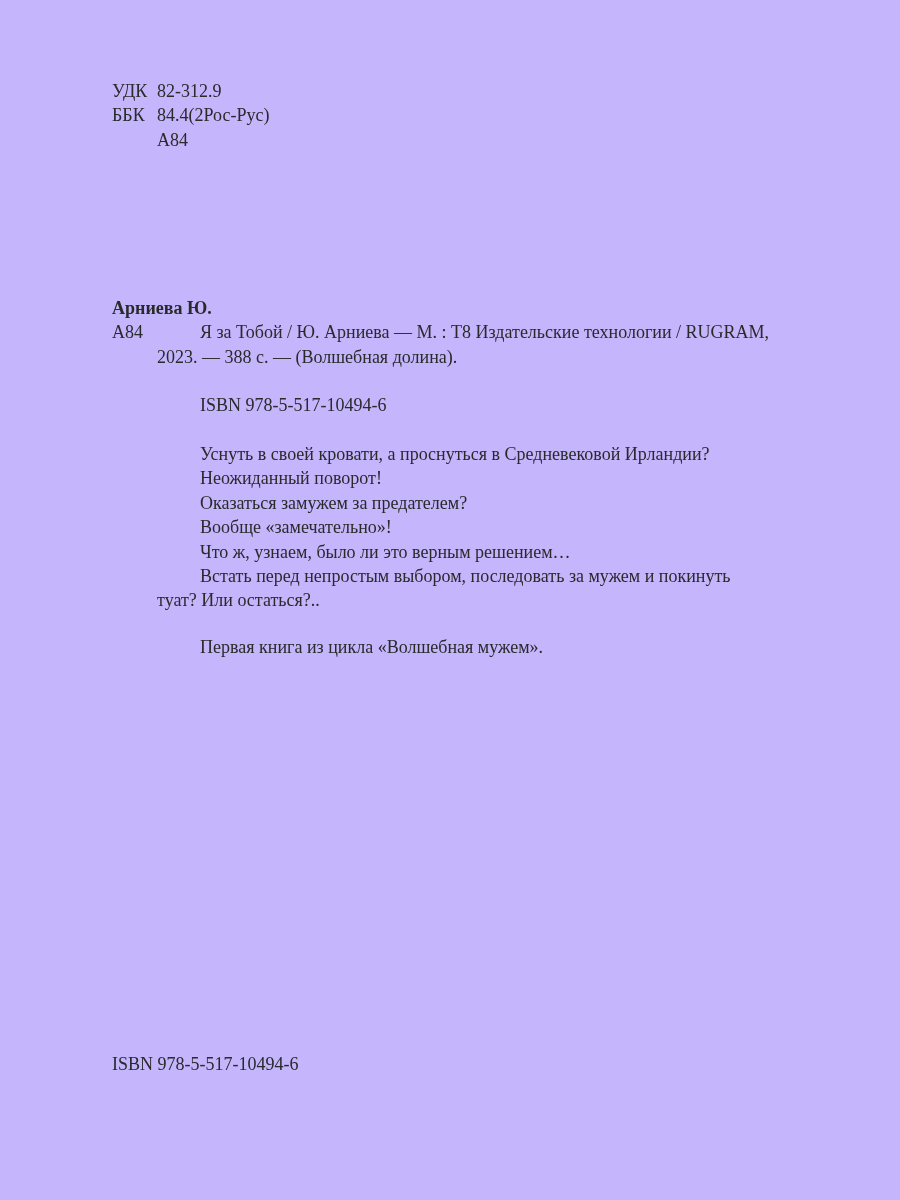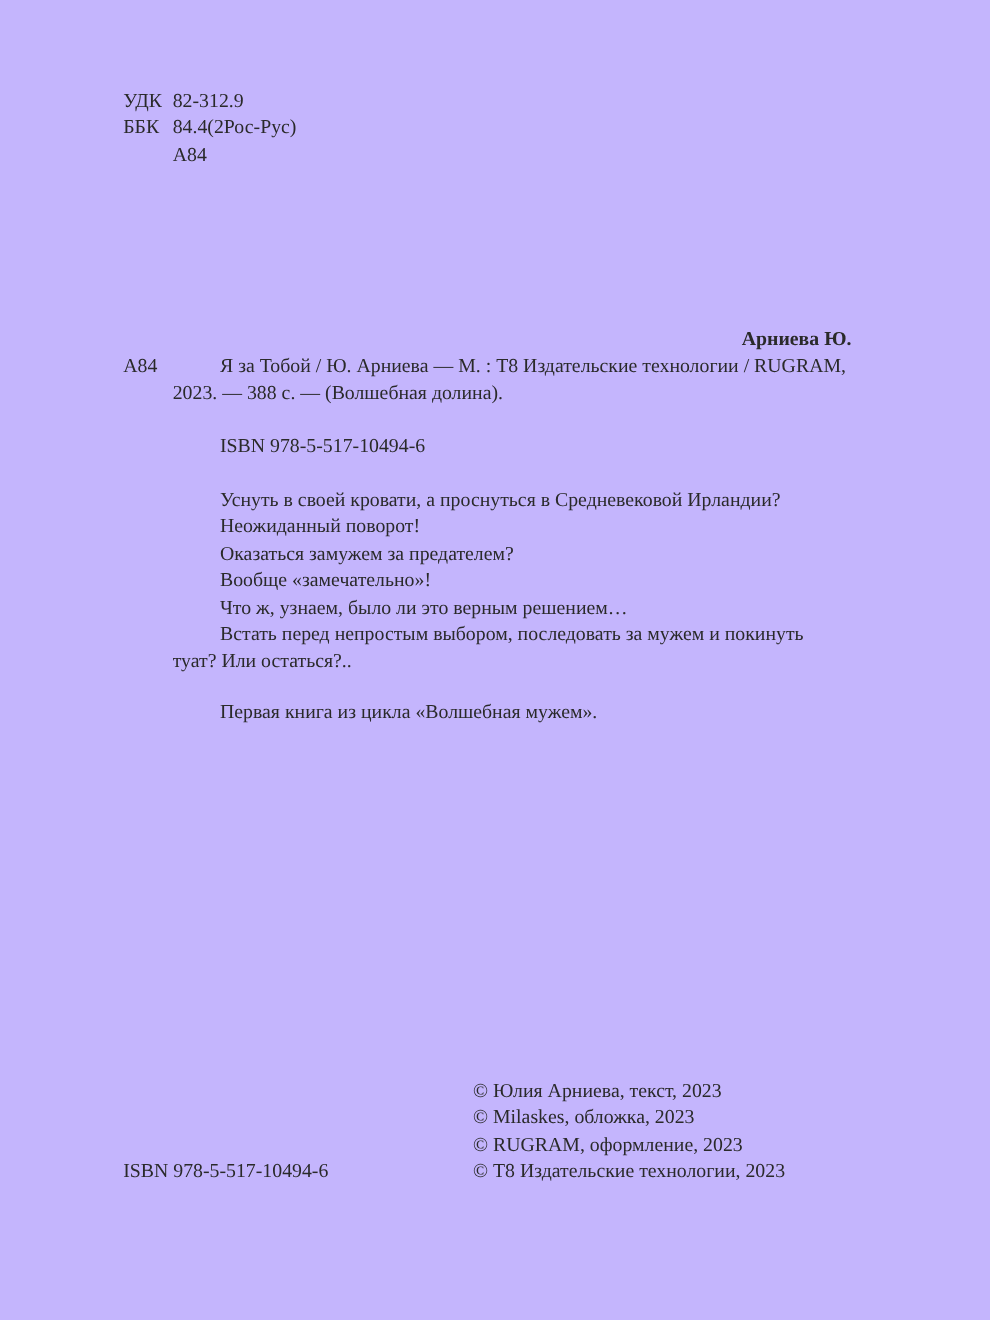--- a/index.html
+++ b/index.html
@@ -41,43 +41,37 @@
       <span class="lbl">ББК</span>
       <span>84.4(2Рос-Рус)</span>
     </div>
     <div class="row">
       <span class="lbl"></span>
       <span>А84</span>
     </div>
   </div>
 
   <div class="abs" style="left:112px; top:296px; width:662px;">
-    <p class="bold" style="text-align:right;">Арниева Ю.</p>
+    <p class="bold" style="">Арниева Ю.</p>
     <div style="position:relative;">
       <span class="hang-label">А84</span>
       <p class="card-body">Я за Тобой / Ю. Арниева — М. : Т8 Издательские технологии / RUGRAM, 2023. — 388 с. — (Волшебная долина).</p>
     </div>
   </div>
 
   <p class="abs" style="left:200px; top:393px;">ISBN 978-5-517-10494-6</p>
 
   <div class="abs" style="left:157px; top:442px; width:616px;">
     <p class="para">Уснуть в своей кровати, а проснуться в Средневековой Ирландии?</p>
     <p class="para">Неожиданный поворот!</p>
     <p class="para">Оказаться замужем за предателем?</p>
     <p class="para">Вообще «замечательно»!</p>
     <p class="para">Что ж, узнаем, было ли это верным решением…</p>
     <p class="para">Встать перед непростым выбором, последовать за мужем и покинуть туат? Или остаться?..</p>
   </div>
 
   <p class="abs" style="left:200px; top:635px;">Первая книга из цикла «Волшебная мужем».</p>
 
 
-  <div class="abs" style="left:430px; top:979px;">
-    <p>© Юлия Арниева, текст, 2023</p>
-    <p>© Milaskes, обложка, 2023</p>
-    <p>© RUGRAM, оформление, 2023</p>
-    <p>© Т8 Издательские технологии, 2023</p>
-  </div>
 
   <p class="abs" style="left:112px; top:1052px;">ISBN 978-5-517-10494-6</p>
 
 </div>
 
 </body></html>

